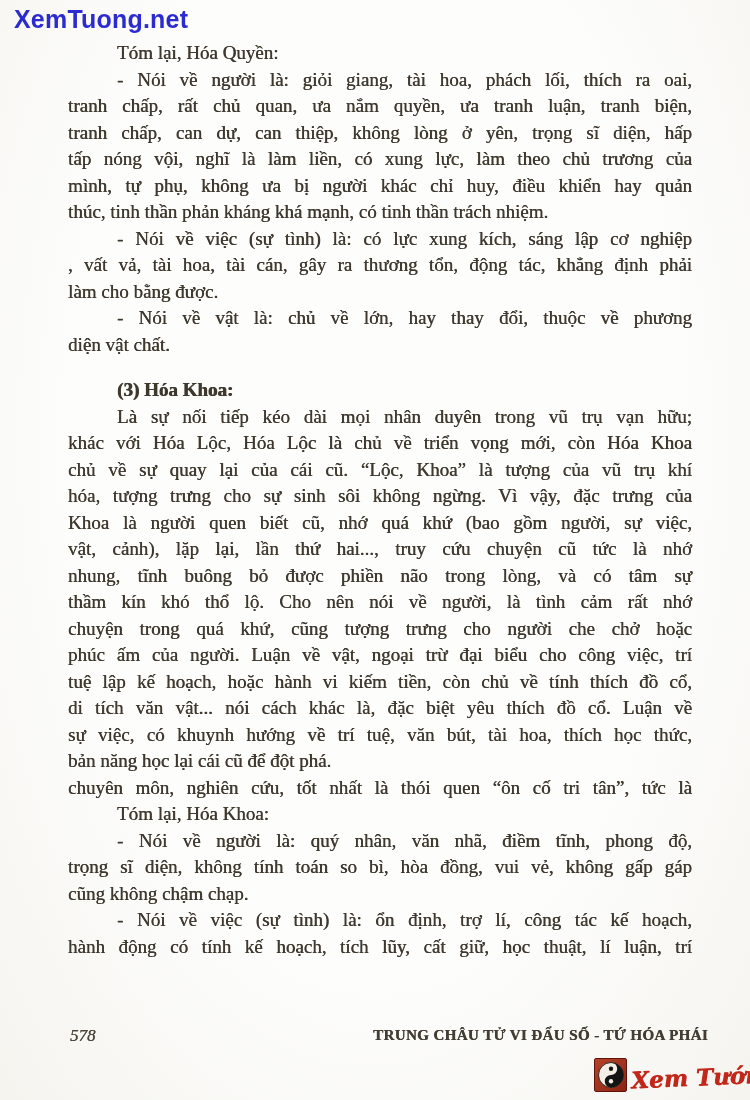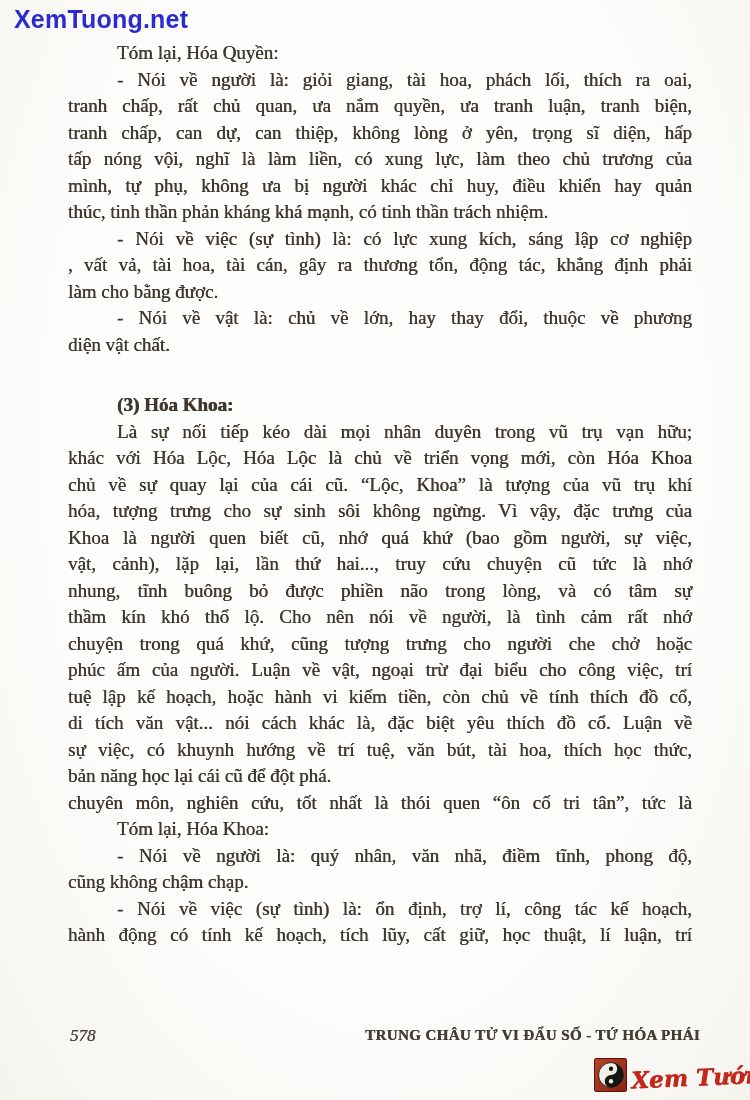--- a/index.html
+++ b/index.html
@@ -13,32 +13,32 @@
     font-family:"Liberation Sans", sans-serif;
     font-size:25px;font-weight:600;letter-spacing:0.2px;
     color:#2b2bd0;text-decoration:none;cursor:pointer;
   }
   .body-col{
     position:absolute;left:68px;top:40px;width:624px;
     font-size:19px;line-height:26.5px;color:#3e382e;
     text-shadow:0.35px 0.35px 0 #4a443a;
   }
   .para{margin:0;}
-  .para.space-before{margin-top:34px;}
+  .para.space-before{margin-top:19px;}
   .para.heading{font-weight:bold;text-shadow:0.6px 0.4px 0 #3e382e;}
   .line{text-align:justify;}
   .line.fill{text-align-last:justify;}
   .line.first{text-indent:49px;}
   .footer-pageno{
     position:absolute;left:70px;top:1026px;
     font-size:17px;font-style:italic;color:#4a443a;
     text-shadow:0.3px 0.3px 0 #4a443a;
   }
   .footer-title{
-    position:absolute;right:50px;top:1027px;width:640px;
+    position:absolute;right:42px;top:1027px;width:640px;
     text-align:right;font-size:15px;font-weight:700;color:#433d33;
     letter-spacing:0.4px;text-shadow:0.4px 0.3px 0 #433d33;
   }
   .wm-bottom{
     position:absolute;left:594px;top:1055px;width:156px;height:40px;
     display:flex;align-items:center;cursor:pointer;
   }
   .yinyang-box{
     width:33px;height:34px;flex:0 0 33px;
     background:linear-gradient(135deg,#b5432a 0%,#8c2413 100%);
@@ -101,20 +101,21 @@
         <div class="line fill">di tích văn vật... nói cách khác là, đặc biệt yêu thích đồ cổ. Luận về</div>
         <div class="line fill">sự việc, có khuynh hướng về trí tuệ, văn bút, tài hoa, thích học thức,</div>
         <div class="line">bản năng học lại cái cũ để đột phá.</div>
         <div class="line fill">chuyên môn, nghiên cứu, tốt nhất là thói quen “ôn cố tri tân”, tức là</div>
       </div>
       <div class="para">
         <div class="line first">Tóm lại, Hóa Khoa:</div>
       </div>
       <div class="para">
         <div class="line first fill">- Nói về người là: quý nhân, văn nhã, điềm tĩnh, phong độ,</div>
+        <div class="line fill">trọng sĩ diện, không tính toán so bì, hòa đồng, vui vẻ, không gấp gáp</div>
         <div class="line">cũng không chậm chạp.</div>
       </div>
       <div class="para">
         <div class="line first fill">- Nói về việc (sự tình) là: ổn định, trợ lí, công tác kế hoạch,</div>
         <div class="line fill">hành động có tính kế hoạch, tích lũy, cất giữ, học thuật, lí luận, trí</div>
       </div>
     </main>
 
   <span class="footer-pageno">578</span>
   <span class="footer-title">TRUNG CHÂU TỬ VI ĐẨU SỐ - TỨ HÓA PHÁI</span>

